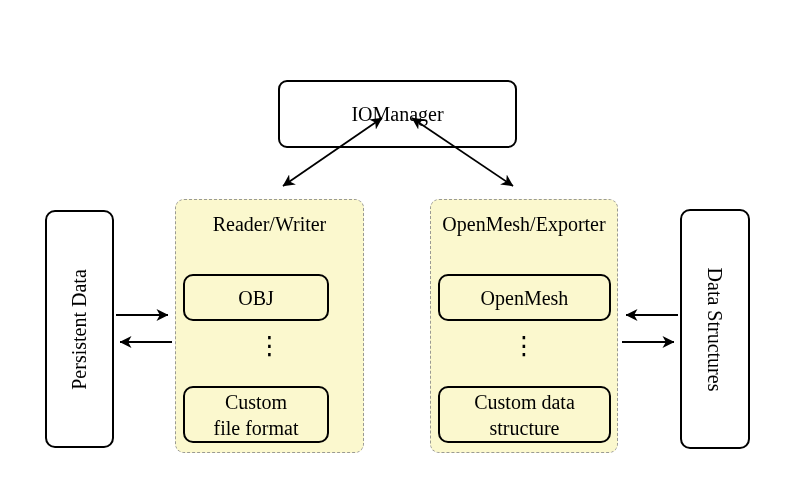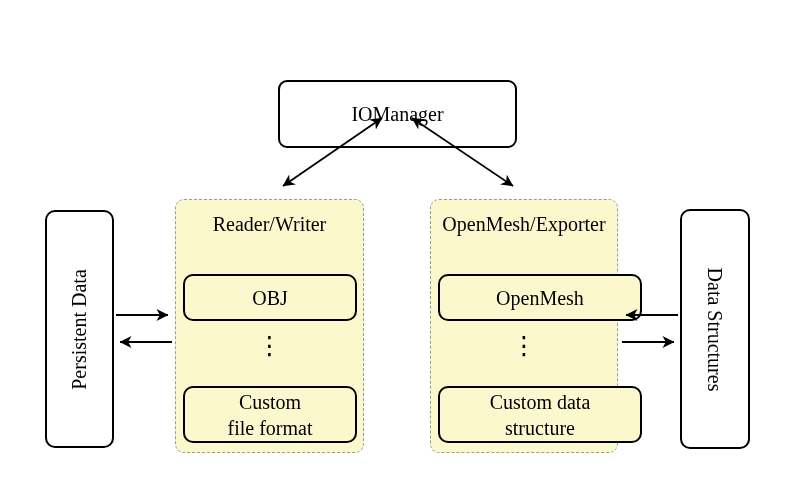--- a/index.html
+++ b/index.html
@@ -54,33 +54,33 @@
   #importer-exporter-panel { left: 430px; top: 199px; width: 188px; height: 254px; }
   .panel-title {
     position: absolute;
     top: 13px; left: 0; right: 0;
     text-align: center;
     font-size: 20px;
   }
   .inner-box {
     position: absolute;
     left: 7px;
-    width: 174px;
+    width: 146px;
     background: #FBF8CE;
     border: 2.4px solid #000;
     border-radius: 10px;
     display: flex;
     align-items: center;
     justify-content: center;
     text-align: center;
     font-size: 20px;
     line-height: 1.3;
     white-space: pre-line;
   }
-  #importer-exporter-panel .inner-box { width: 204px; }
+  #importer-exporter-panel .inner-box { width: 173px; }
   .inner-top    { top: 74px;  height: 47px; }
   .inner-bottom { top: 186px; height: 57px; }
   .vdots {
     position: absolute;
     left: 0; right: 0;
     top: 133px;
     text-align: center;
     font-size: 25px;
     line-height: 1;
     font-family: "DejaVu Sans", sans-serif;

